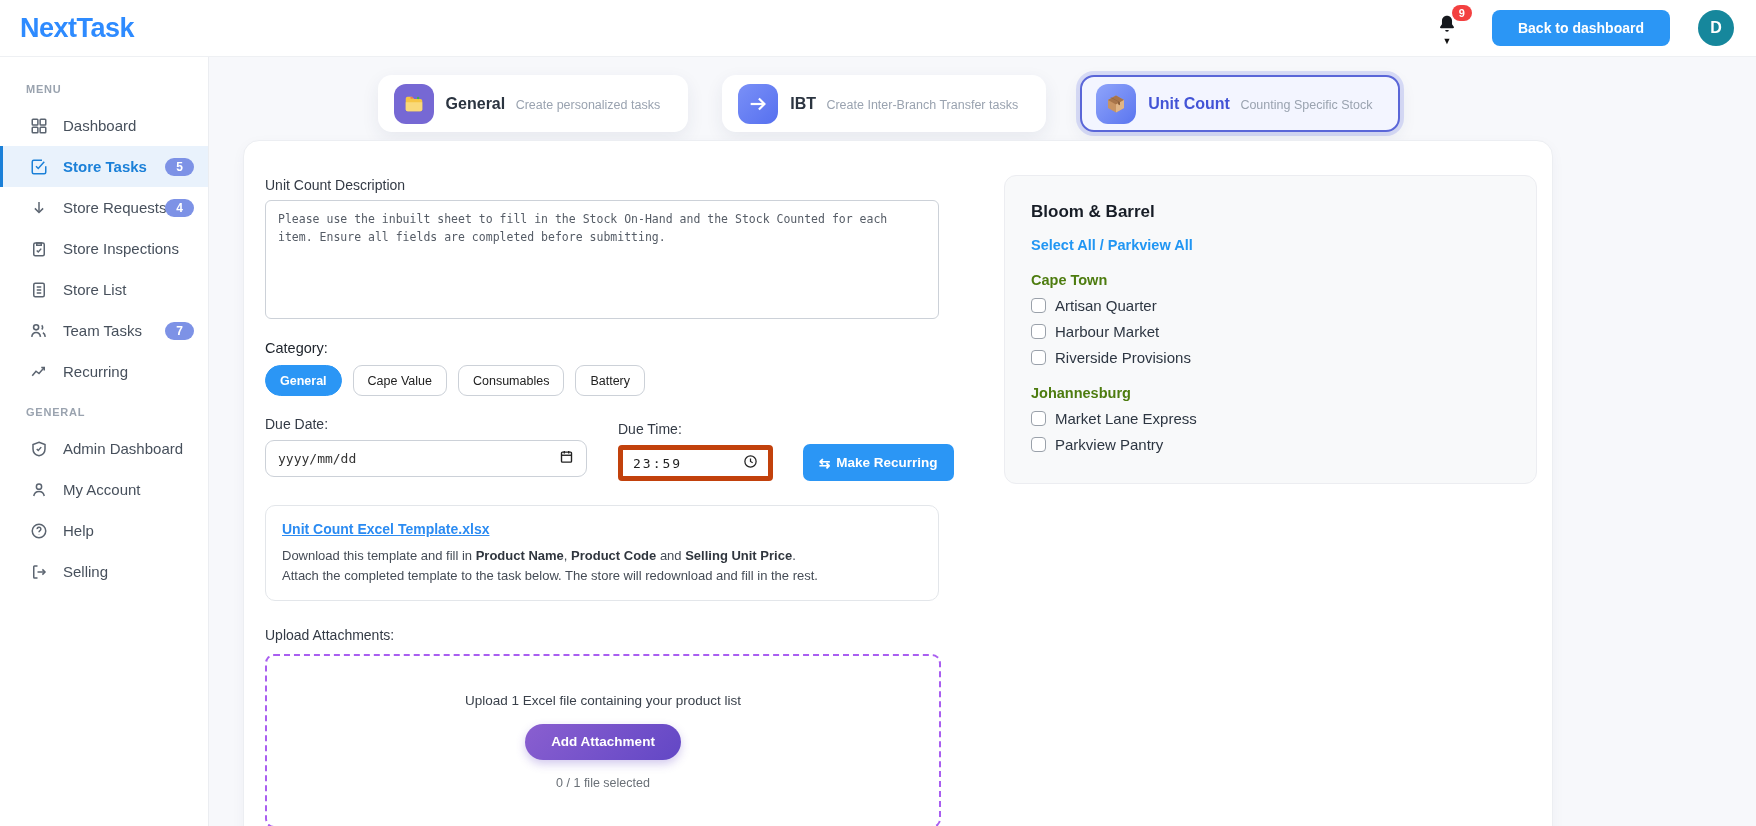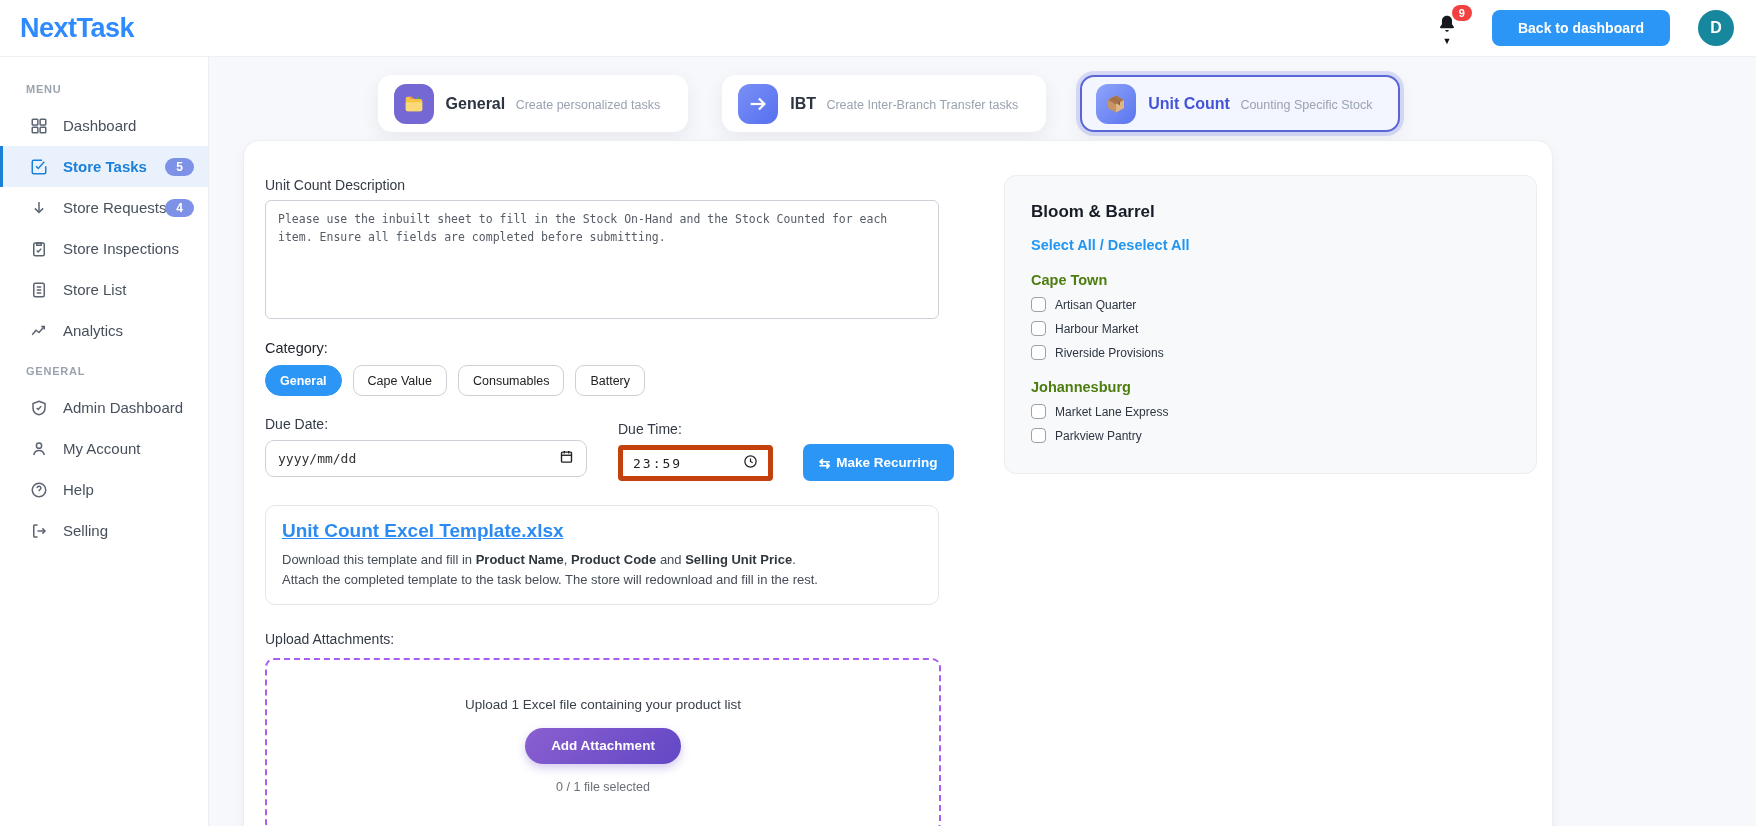--- a/index.html
+++ b/index.html
@@ -80,42 +80,42 @@
   .time-input { width:155px; height:36px; border:5px solid #c2410c; border-radius:4px;
     display:flex; align-items:center; padding:0 10px; cursor:text; }
   .time-text { font-family:"DejaVu Sans Mono", monospace; font-size:13px; color:#222; letter-spacing:2px; }
   .time-input .clk { margin-left:auto; }
   .btn-recurring { margin-left:30px; margin-top:28px; background:#2b96f5; color:#fff; border:none;
     border-radius:7px; height:37px; padding:0 16px; font-size:13.5px; font-weight:bold;
     font-family:inherit; cursor:pointer; display:flex; align-items:center; gap:6px; }
 
   .template-box { width:674px; border:1px solid #e3e6ea; border-radius:10px; margin-top:24px;
     padding:14px 16px; }
-  .template-link { font-size:19px; font-weight:bold; color:#2b8bf2; text-decoration:underline; cursor:pointer; }
+  .template-link { font-size:14px; font-weight:bold; color:#2b8bf2; text-decoration:underline; cursor:pointer; }
   .template-text { font-size:13px; color:#454c56; line-height:1.55; margin-top:8px; }
   .template-text b { color:#30363e; }
 
   .upload-label { font-size:14px; color:#333a45; margin-top:26px; }
   .upload-box { width:676px; height:174px; border:2px dashed #a95ef0; border-radius:9px;
     margin-top:11px; display:flex; flex-direction:column; align-items:center; justify-content:center; gap:16px; }
   .upload-instruction { font-size:13.5px; color:#3a414b; }
   .btn-attach { background:linear-gradient(135deg,#8a5fd0,#6247c5); color:#fff; border:none;
     border-radius:18px; height:36px; padding:0 26px; font-size:13.5px; font-weight:bold;
     font-family:inherit; cursor:pointer; box-shadow:0 4px 10px rgba(110,80,200,.3); }
   .upload-status { font-size:12.5px; color:#6a7077; }
 
   
   .store-panel { width:533px; background:#f8f9fa; border:1px solid #ecedf1; border-radius:12px;
     padding:26px 26px 30px; }
   .company-name { font-size:17px; font-weight:bold; color:#171d26; }
   .select-all { font-size:14.5px; font-weight:bold; color:#2196f3; margin-top:15px; cursor:pointer; }
   .city-name { font-size:14.5px; font-weight:bold; color:#4d7c0f; margin-top:19px; }
   .store-row { display:flex; align-items:center; gap:9px; margin-top:9px; cursor:pointer; }
   .checkbox { width:15px; height:15px; border:1.5px solid #9aa1aa; border-radius:4px; background:#fff; }
-  .store-name { font-size:12px; color:#2d3642; }
+  .store-name { font-size:15px; color:#2d3642; }
 </style>
 </head>
 <body>
 
 <div class="topbar">
   <div class="logo">NextTask</div>
   <div class="topbar-right">
     <div class="bell-wrap">
       <span>
         <svg width="22" height="22" viewBox="0 0 24 24" fill="#15181d">
@@ -182,29 +182,41 @@
   <div class="side-item">
     <span class="icn">
       <svg width="18" height="18" viewBox="0 0 24 24" fill="none" stroke-width="2">
           <rect x="5" y="3" width="14" height="18" rx="2"></rect>
           <path d="M9 8h6M9 12h6M9 16h6"></path>
         </svg>
     </span>
     <span>Store List</span>
   </div>
 
+  <div class="side-item">
+    <span class="icn">
+      <svg width="19" height="19" viewBox="0 0 24 24" fill="none" stroke-width="2">
+          <circle cx="9" cy="8" r="3.2"></circle>
+          <path d="M3.5 20c.5-3.5 2.6-5.5 5.5-5.5s5 2 5.5 5.5"></path>
+          <path d="M16 5.6a3.2 3.2 0 0 1 0 5"></path>
+          <path d="M17.5 14.8c1.8.8 2.8 2.5 3 5.2"></path>
+        </svg>
+    </span>
+    <span>Team Tasks</span>
+    <span class="side-badge">7</span>
+  </div>
 
   <div class="side-item">
     <span class="icn">
       <svg width="18" height="18" viewBox="0 0 24 24" fill="none" stroke-width="2">
           <path d="M3 17l5-6 4 3 7-8"></path>
           <path d="M15 6h4v4"></path>
         </svg>
     </span>
-    <span>Analytics</span>
+    <span>Recurring</span>
   </div>
 
   <div class="side-header">GENERAL</div>
 
   <div class="side-item">
     <span class="icn">
       <svg width="18" height="18" viewBox="0 0 24 24" fill="none" stroke-width="2">
           <path d="M12 3l8 3v6c0 5-3.5 8-8 9-4.5-1-8-4-8-9V6z"></path>
           <path d="M9 12l2 2 4-4.5"></path>
         </svg>
@@ -350,21 +362,21 @@
     <div class="upload-box">
       <div class="upload-instruction">Upload 1 Excel file containing your product list</div>
       <button class="btn-attach">Add Attachment</button>
       <div class="upload-status">0 / 1 file selected</div>
     </div>
   </div>
 
   <div class="panel-col">
     <div class="store-panel">
       <div class="company-name">Bloom &amp; Barrel</div>
-      <div class="select-all">Select All / Deselect All</div>
+      <div class="select-all">Select All / Parkview All</div>
 
       <div class="city-name">Cape Town</div>
       <div class="store-row">
         <span class="checkbox"></span>
         <span class="store-name">Artisan Quarter</span>
       </div>
       <div class="store-row">
         <span class="checkbox"></span>
         <span class="store-name">Harbour Market</span>
       </div>

